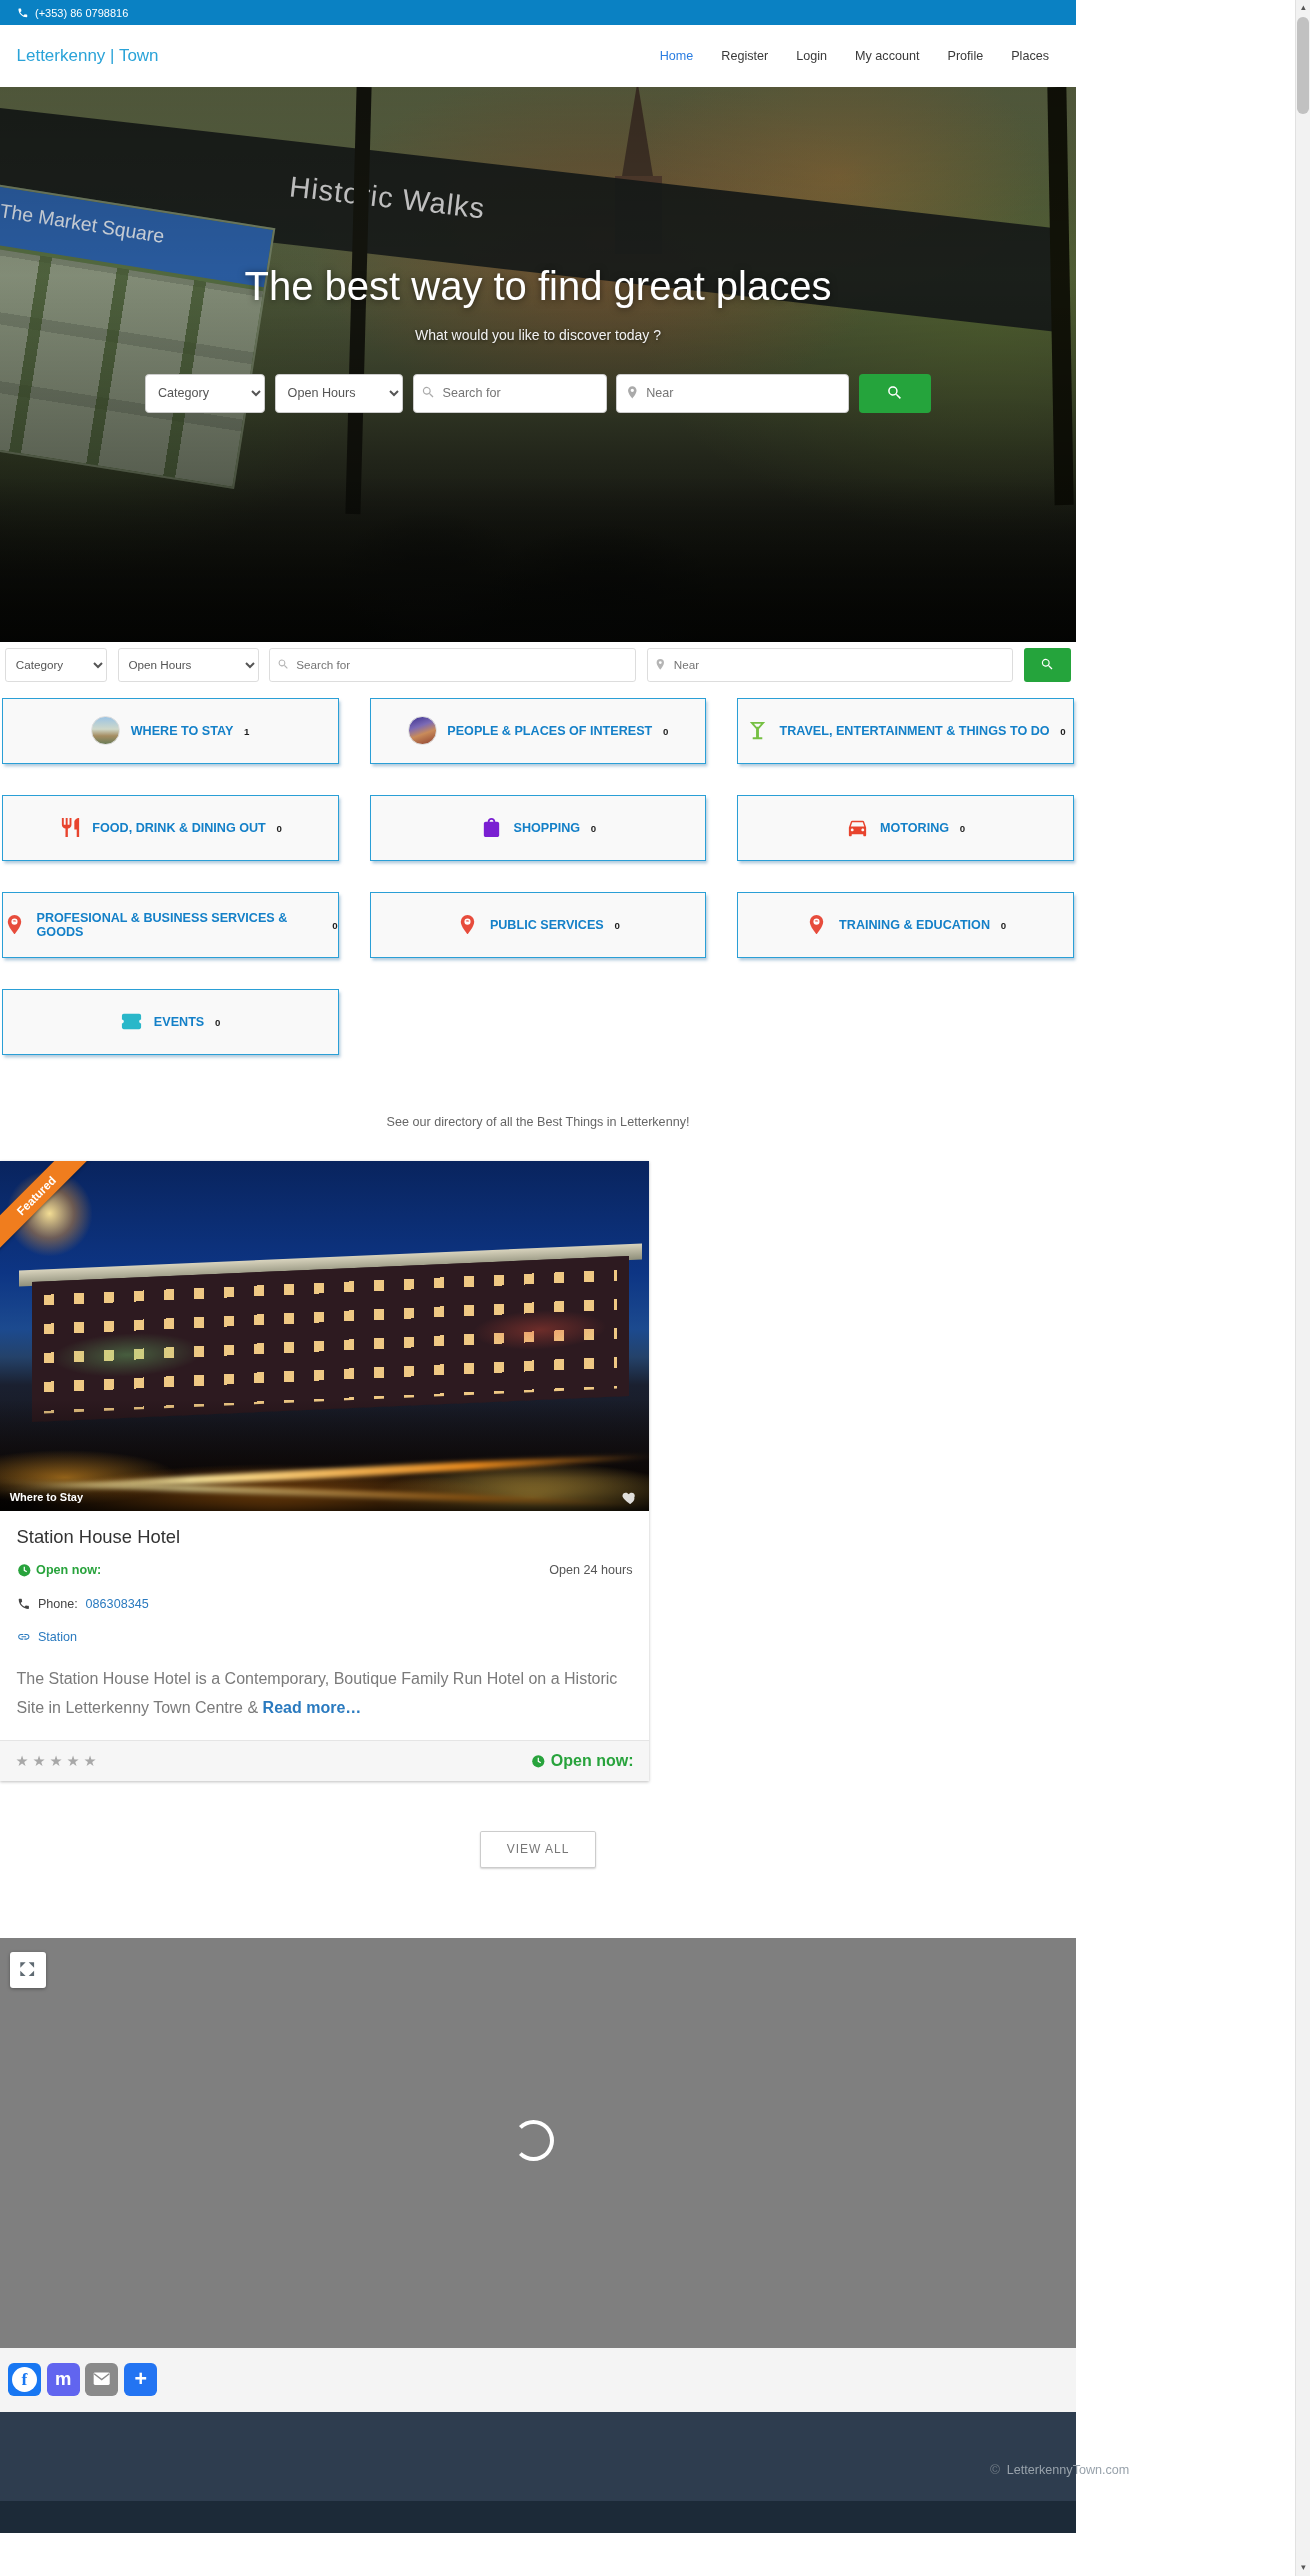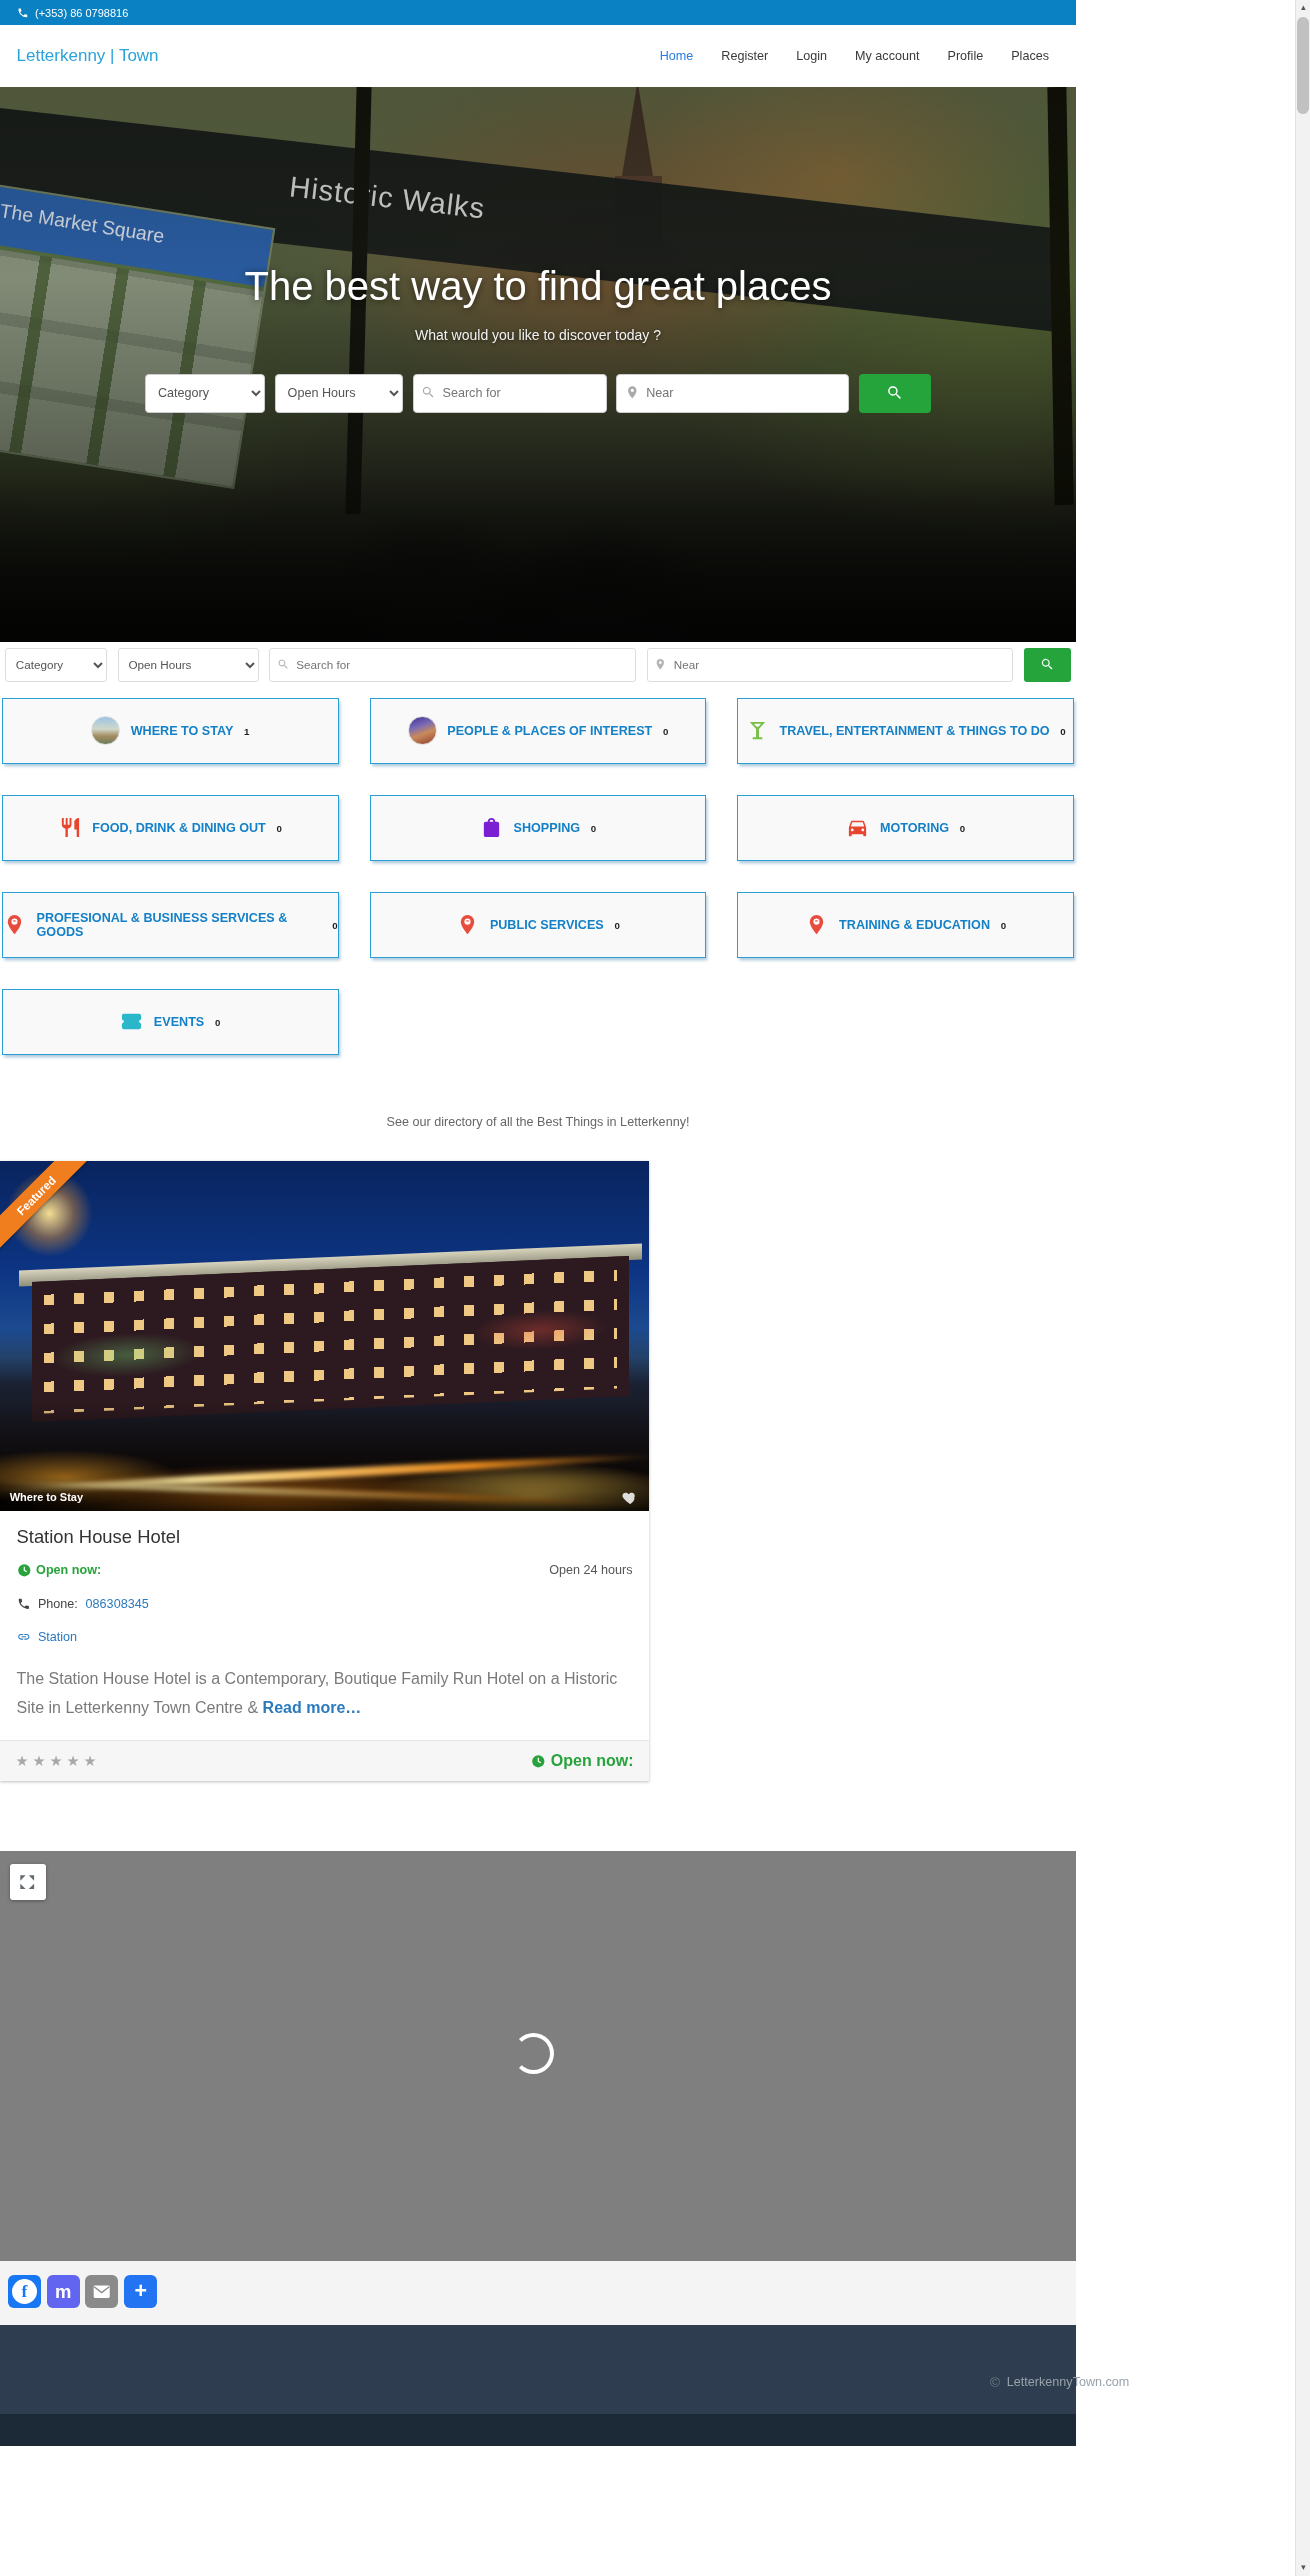--- a/index.html
+++ b/index.html
@@ -397,20 +397,23 @@
         <span class="open-now">
           <svg viewBox="0 0 24 24">
               <circle cx="12" cy="12" r="10" fill="#28a33c"></circle>
               <path d="M12 6v6l4 2.4" stroke="#fff" stroke-width="2" fill="none"></path>
             </svg>
           <span>Open now:</span>
         </span>
       </div>
     </div>
 
+    <div class="view-wrap">
+      <span class="view-all">VIEW ALL</span>
+    </div>
 
     <div class="map">
       <div class="fs-btn">
         <svg viewBox="0 0 24 24">
             <path d="M3 10V3h7L3 10zm18 0V3h-7l7 7zM3 14v7h7l-7-7zm18 0v7h-7l7-7z"></path>
           </svg>
       </div>
       <div class="spinner"></div>
     </div>
 

